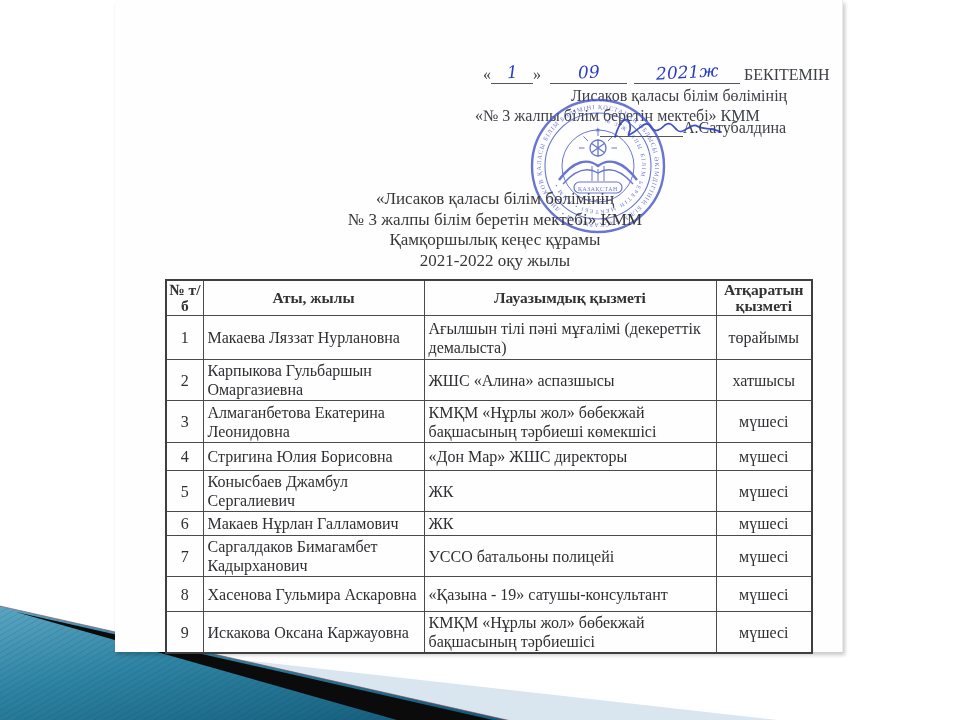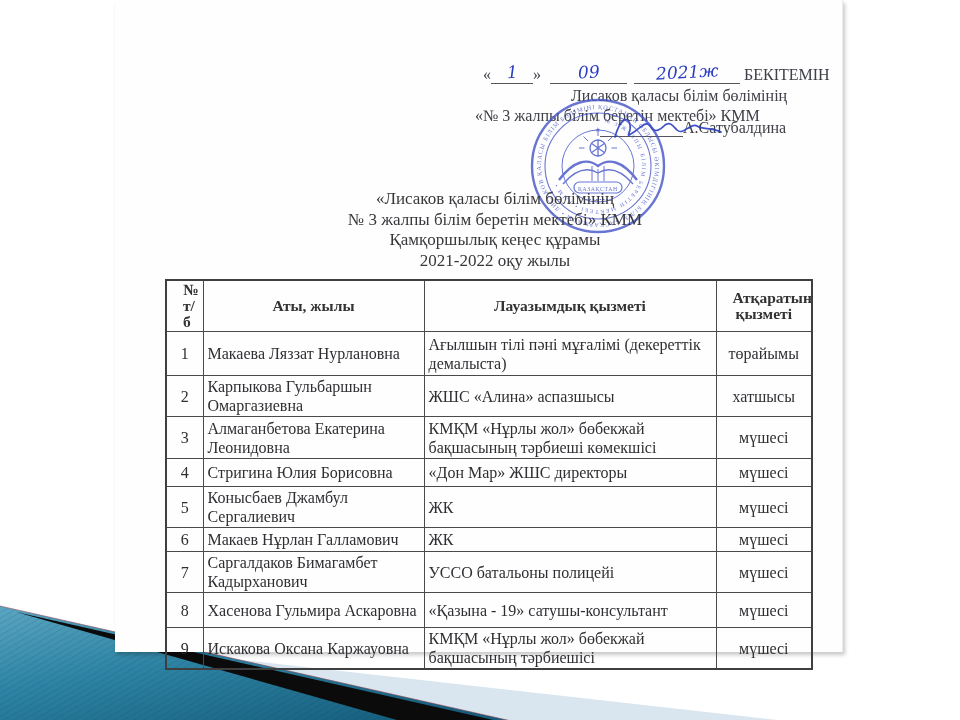--- a/index.html
+++ b/index.html
@@ -18,21 +18,21 @@
   .appr{font-size:16px;color:#3f4048;}
   .blank{display:inline-block;border-bottom:1px solid #55555c;text-align:center;vertical-align:bottom;height:19px;}
   .hand{font-family:"DejaVu Serif",serif;font-style:italic;color:#2b3ec2;display:inline-block;transform:rotate(-3deg);font-size:17px;line-height:14px;}
   
   .title-block{position:absolute;left:130px;top:189px;width:500px;text-align:center;
     font-weight:normal;font-size:17px;line-height:20.5px;color:#38383c;white-space:nowrap;}
   
   table.members{position:absolute;left:50px;top:279px;width:646px;border-collapse:collapse;table-layout:fixed;
     border:2px solid #3f3f3f;}
   table.members th,table.members td{border:1px solid #4a4a4a;overflow:hidden;}
-  table.members th{font-size:15.5px;line-height:16px;font-weight:bold;text-align:center;padding:1px 16px;color:#333;}
+  table.members th{font-size:15.5px;line-height:16px;font-weight:bold;text-align:center;padding:1px 2px;color:#333;}
   table.members td{font-size:16px;line-height:19px;padding:1px 4px;color:#2f2f33;vertical-align:middle;}
   td.c-num{text-align:center;padding:1px 1px;}
   td.c-role{text-align:center;}
   td.va-top{vertical-align:top;padding-top:3px;}
   
   .stamp{position:absolute;left:413px;top:96px;width:140px;height:140px;opacity:0.8;}
   .sig-svg{position:absolute;left:496px;top:113px;width:116px;height:34px;}
 </style>
 </head>
 <body>

